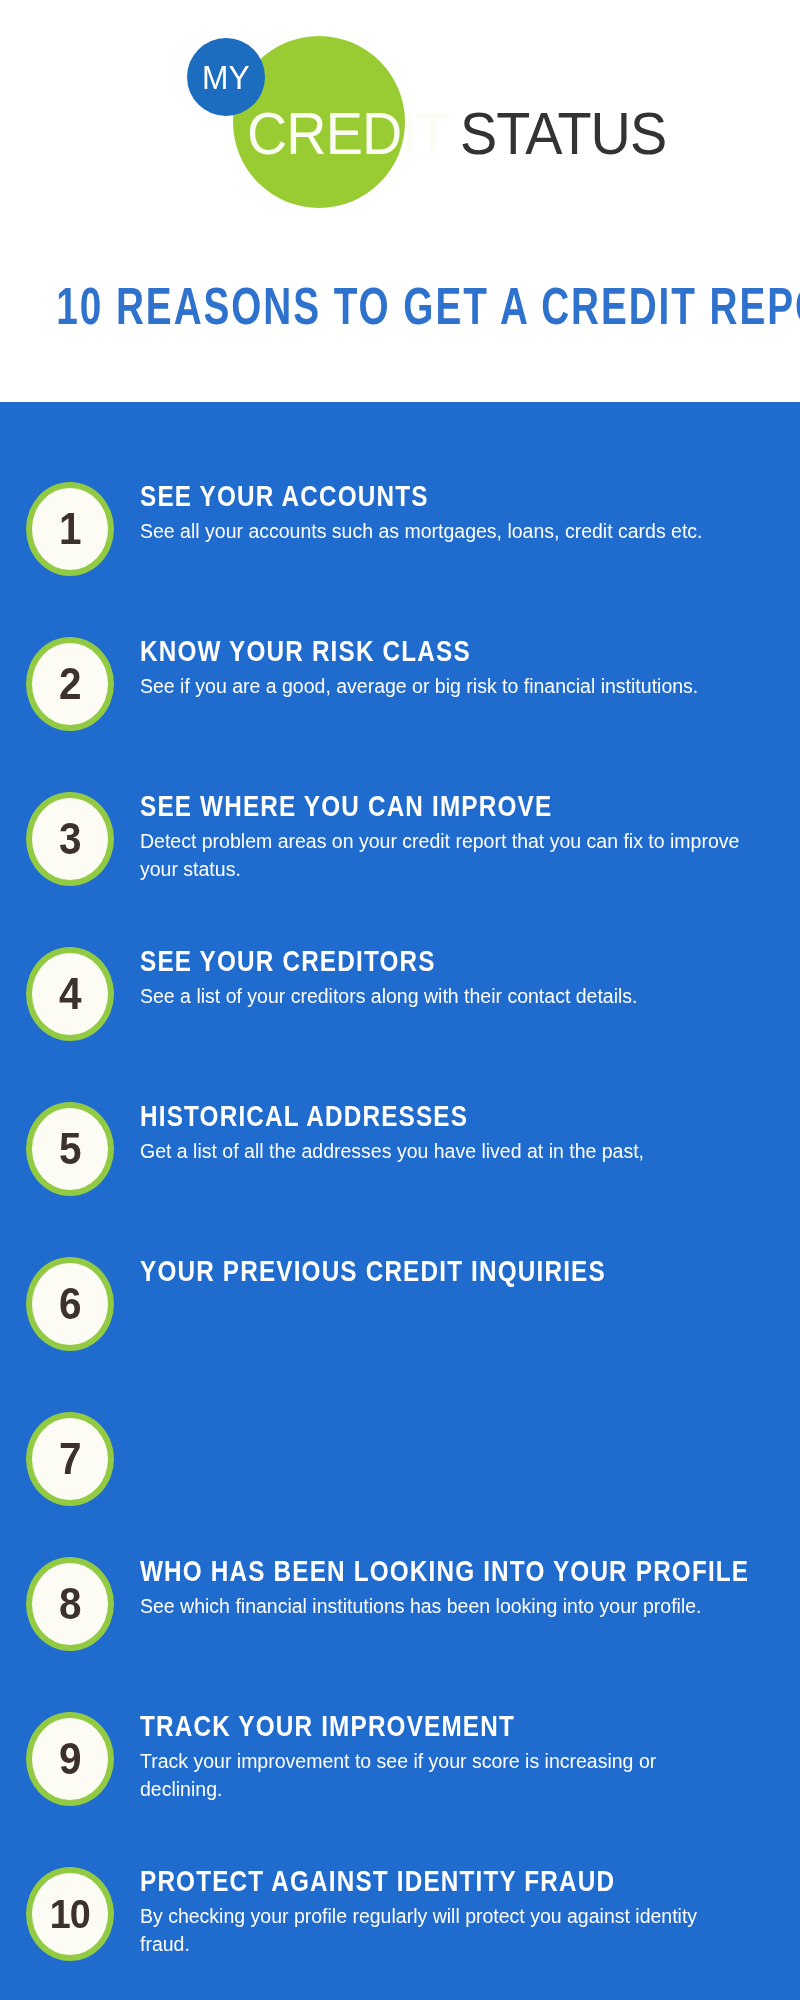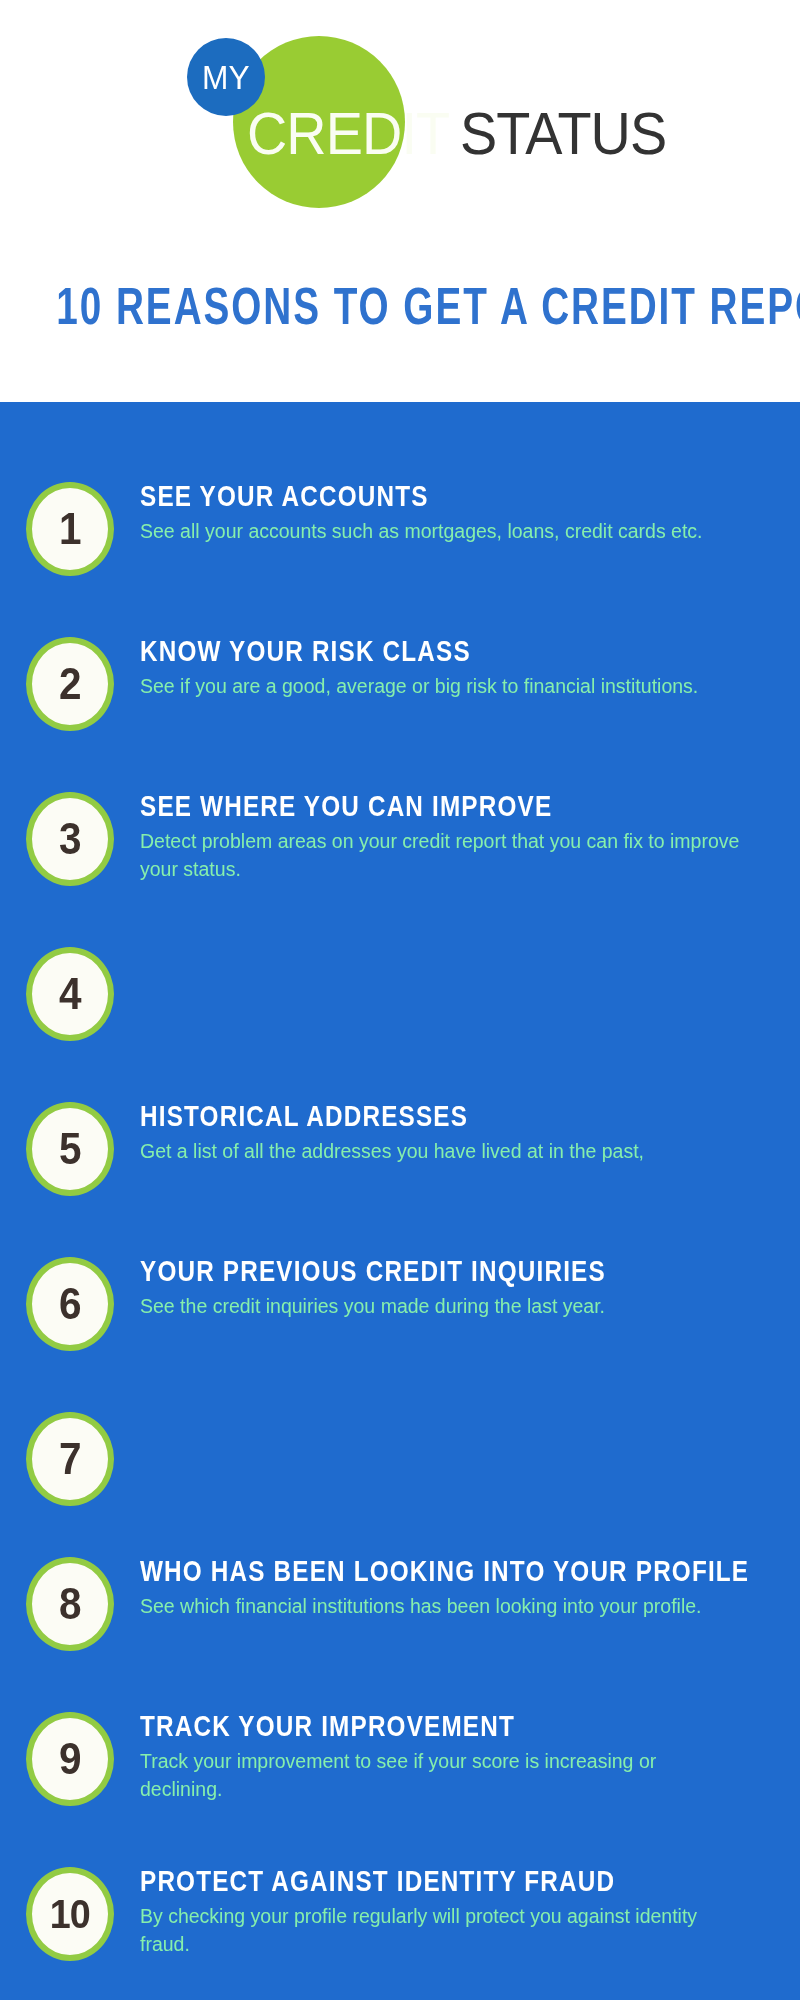--- a/index.html
+++ b/index.html
@@ -204,21 +204,21 @@
     font-weight: bold;
     letter-spacing: 1.3px;
     line-height: 1.05;
     margin: 0 0 10px 0;
     white-space: nowrap;
     transform: scaleX(0.9) scaleY(1.12);
     transform-origin: left top;
   }
 
   .reason-desc {
-    color: #86efac;
+    color: #ffffff;
     font-family: "Liberation Sans", sans-serif;
     font-size: 19.5px;
     font-weight: 400;
     line-height: 1.42;
     margin: 0;
     max-width: 600px;
   }
 </style>
 </head>
 <body>
@@ -279,41 +279,44 @@
             <h2 class="reason-title">SEE WHERE YOU CAN IMPROVE</h2>
             <p class="reason-desc">Detect problem areas on your credit report that you can fix to improve your status.</p>
           </div>
         </li>
         <li class="reason-item" style="top: 525px;">
           <div class="badge-col">
             <div class="num-badge">
               <span class="num">4</span>
             </div>
           </div>
+          <div class="text-col">
+            <h2 class="reason-title">SEE YOUR CREDITORS</h2>
+            <p class="reason-desc">See a list of your creditors along with their contact details.</p>
+          </div>
         </li>
         <li class="reason-item" style="top: 680px;">
           <div class="badge-col">
             <div class="num-badge">
               <span class="num">5</span>
             </div>
           </div>
           <div class="text-col">
             <h2 class="reason-title">HISTORICAL ADDRESSES</h2>
             <p class="reason-desc">Get a list of all the addresses you have lived at in the past,</p>
           </div>
         </li>
         <li class="reason-item" style="top: 835px;">
           <div class="badge-col">
             <div class="num-badge">
               <span class="num">6</span>
             </div>
           </div>
           <div class="text-col">
             <h2 class="reason-title">YOUR PREVIOUS CREDIT INQUIRIES</h2>
-            <p class="reason-desc">See the credit inquiries you made during the last year.</p>
           </div>
         </li>
         <li class="reason-item" style="top: 990px;">
           <div class="badge-col">
             <div class="num-badge">
               <span class="num">7</span>
             </div>
           </div>
         </li>
         <li class="reason-item" style="top: 1135px;">

